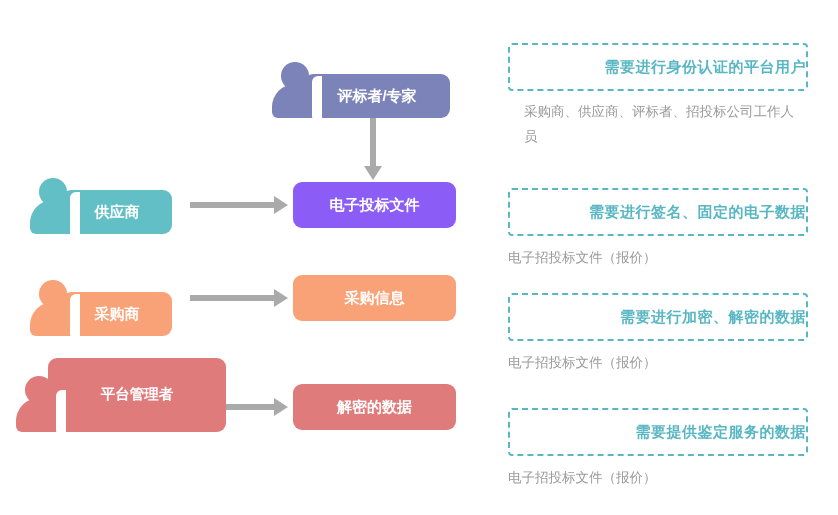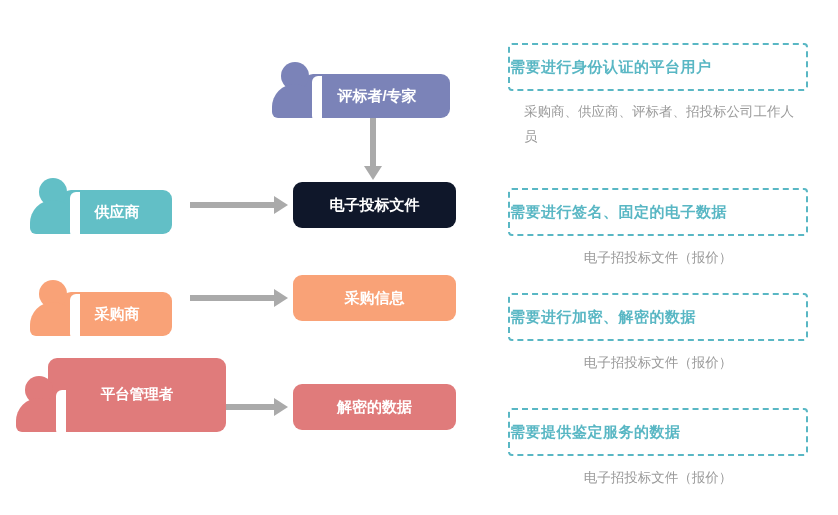--- a/index.html
+++ b/index.html
@@ -124,37 +124,37 @@
   }
 
   
   .callout {
     position: absolute;
     box-sizing: border-box;
     border: 2px dashed #59b7c4;
     border-radius: 4px;
     display: flex;
     align-items: center;
-    justify-content: flex-start;
+    justify-content: flex-end;
   }
   .callout .callout-title {
     color: #59b7c4;
     font-weight: bold;
     font-size: 15px;
     letter-spacing: 0.5px;
     white-space: nowrap;
   }
   .caption {
     position: absolute;
     color: #9a9a9a;
     font-size: 13.5px;
     line-height: 1.85;
     box-sizing: border-box;
   }
-  .caption.center { text-align: center; }
+  .caption.center { text-align: left; }
 </style>
 </head>
 <body>
 
 <div class="actor" style="left:272px; top:62px;">
   <div class="person">
     <div class="head" style="background:#7b83b8;"></div>
     <div class="body" style="background:#7b83b8;"></div>
     <div class="notch"></div>
   </div>
@@ -177,21 +177,21 @@
   <div class="pill pill-1line" style="background:#62bfc6; width:110px; font-size:15px;">
     <span class="line">供应商</span>
   </div>
 </div>
 
 <div class="arrow-h" style="left:190px; top:196px; width:98px;">
   <div class="shaft"></div>
   <div class="head"></div>
 </div>
 
-<div class="obj-box" style="left:293px; top:182px; width:163px; height:46px; background:#0f172a; font-size:15px;">
+<div class="obj-box" style="left:293px; top:182px; width:163px; height:46px; background:#8b5cf6; font-size:15px;">
   <span>电子投标文件</span>
 </div>
 
 <div class="actor" style="left:30px; top:271px;">
   <div class="person">
     <div class="head" style="background:#f9a277;"></div>
     <div class="body" style="background:#f9a277;"></div>
     <div class="notch"></div>
   </div>
   <div class="pill pill-1line" style="background:#f9a277; width:110px; font-size:15px;margin-top:21px;">

